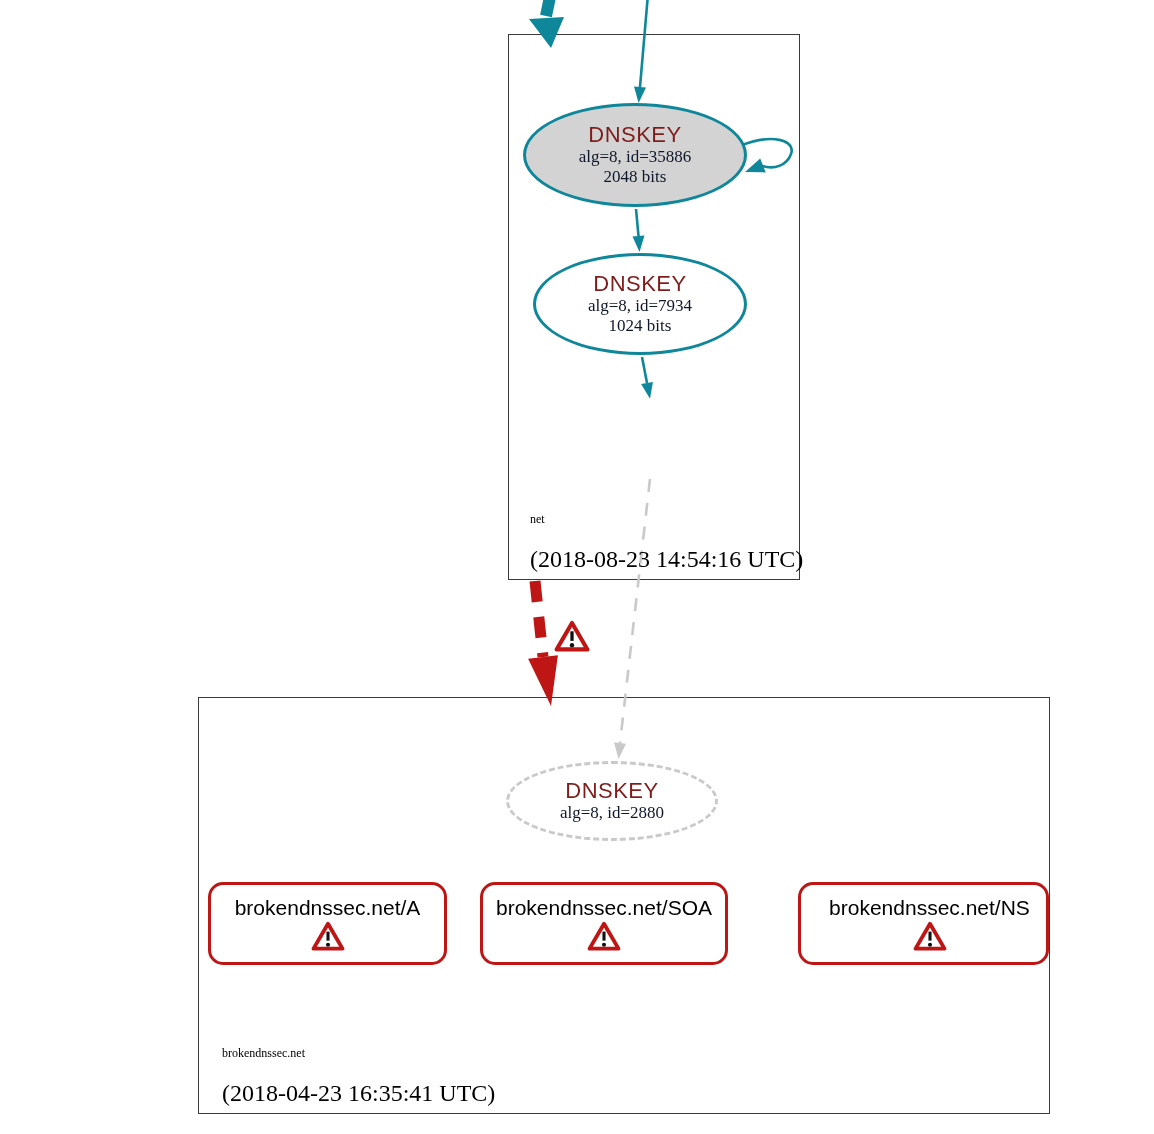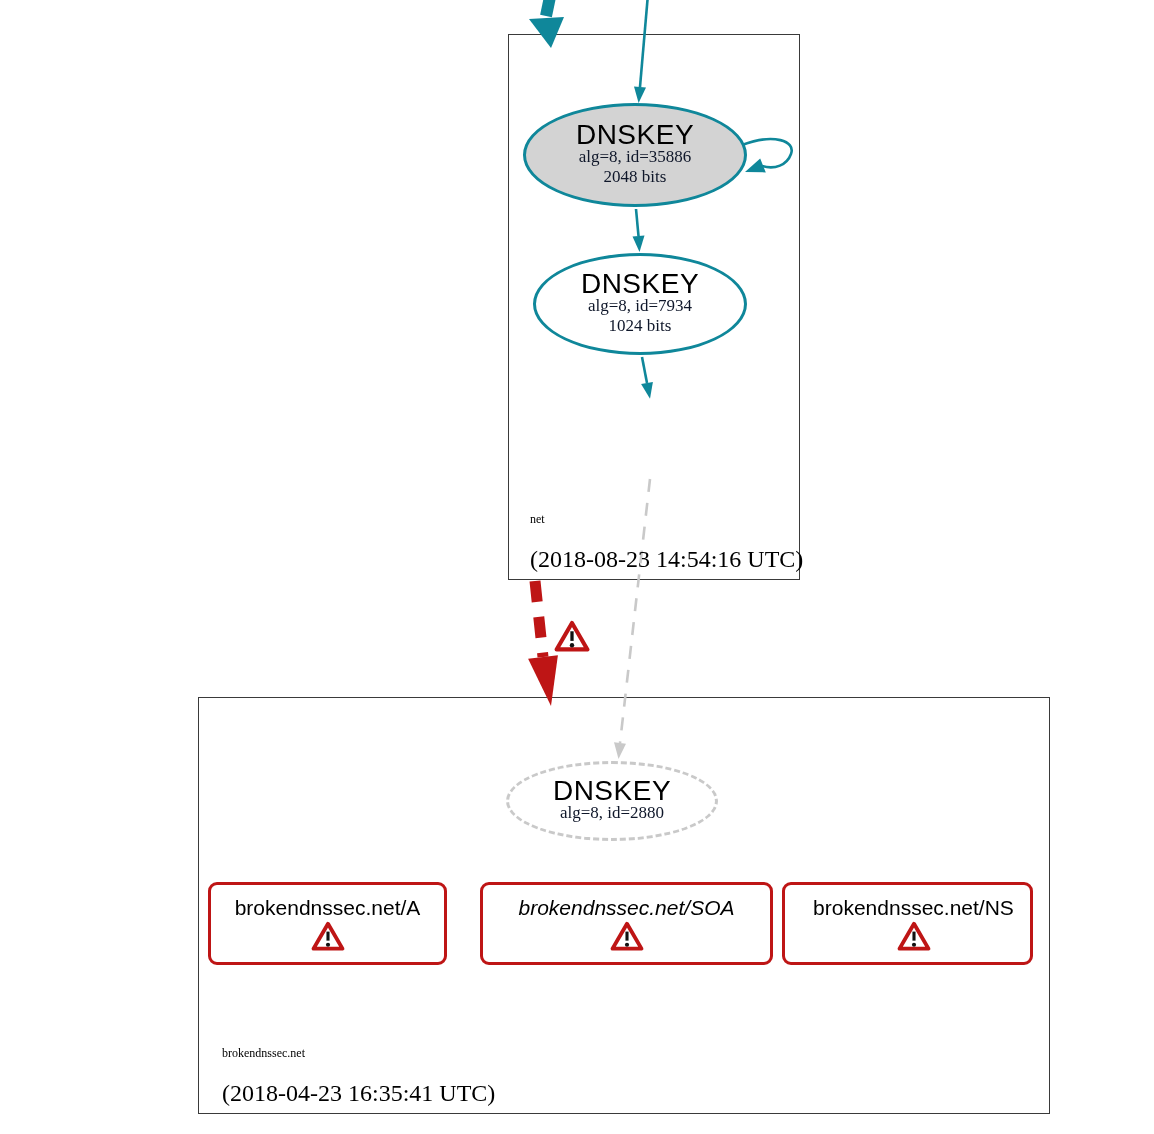--- a/index.html
+++ b/index.html
@@ -15,28 +15,28 @@
   }
   .zone-ts{
     position:absolute;font-family:"Liberation Serif",serif;font-size:24px;color:#000;z-index:4;
   }
   svg.edges{position:absolute;left:0;top:0;z-index:2;}
   .node{
     position:absolute;z-index:3;display:flex;flex-direction:column;align-items:center;justify-content:center;
     text-align:center;box-sizing:border-box;
   }
   .ellipse{border-radius:50%;}
-  .node-title{font-size:28px;line-height:24px;color:#000000;letter-spacing:0.5px;}
+  .node-title{font-size:22px;line-height:24px;color:#7f1d1d;letter-spacing:0.5px;}
   .node-detail{font-family:"Liberation Serif",serif;font-size:17px;line-height:20px;color:#0f172a;}
   .ksk{background:#d3d3d3;border:3px solid #0f879a;}
   .zsk{background:#ffffff;border:3px solid #0f879a;}
   .ds-node{background:#ffffff;border:3px solid #0f879a;}
   .broken-key{background:#ffffff;border:3px dashed #c9c9c9;}
   .rrset{
-    position:absolute;z-index:3;box-sizing:border-box;border:3px solid #be1515;border-radius:9px;
+    position:absolute;z-index:3;box-sizing:border-box;border:3px solid #be1515;border-radius:15px;
     background:#ffffff;display:flex;flex-direction:column;align-items:center;justify-content:center;
   }
   .rr-label{font-size:21px;line-height:23px;color:#000;}
   .warn{display:block;margin-top:2px;}
   .warn-float{position:absolute;z-index:4;}
 </style>
 </head>
 <body>
 
 <div id="stage">
@@ -111,30 +111,30 @@
 
   <div class="rrset" style="left:208px;top:882px;width:239px;height:83px;">
     <div class="rr-label">brokendnssec.net/A</div>
     <svg class="warn" width="36" height="31" viewBox="0 0 26 24">
       <path d="M13 2.2 L24.2 21.4 L1.8 21.4 Z" fill="#ffffff" stroke="#be1515" stroke-width="3" stroke-linejoin="round"></path>
       <line x1="13" y1="8.2" x2="13" y2="15.2" stroke="#111111" stroke-width="2.4"></line>
       <circle cx="13" cy="18.4" r="1.6" fill="#111111"></circle>
     </svg>
   </div>
 
-  <div class="rrset" style="left:480px;top:882px;width:293px;height:83px;font-style:italic;">
+  <div class="rrset" style="left:480px;top:882px;width:248px;height:83px;">
     <div class="rr-label">brokendnssec.net/SOA</div>
     <svg class="warn" width="36" height="31" viewBox="0 0 26 24">
       <path d="M13 2.2 L24.2 21.4 L1.8 21.4 Z" fill="#ffffff" stroke="#be1515" stroke-width="3" stroke-linejoin="round"></path>
       <line x1="13" y1="8.2" x2="13" y2="15.2" stroke="#111111" stroke-width="2.4"></line>
       <circle cx="13" cy="18.4" r="1.6" fill="#111111"></circle>
     </svg>
   </div>
 
-  <div class="rrset" style="left:782px;top:882px;width:251px;height:83px;padding-left:12px;">
+  <div class="rrset" style="left:798px;top:882px;width:251px;height:83px;padding-left:12px;">
     <div class="rr-label">brokendnssec.net/NS</div>
     <svg class="warn" width="36" height="31" viewBox="0 0 26 24">
       <path d="M13 2.2 L24.2 21.4 L1.8 21.4 Z" fill="#ffffff" stroke="#be1515" stroke-width="3" stroke-linejoin="round"></path>
       <line x1="13" y1="8.2" x2="13" y2="15.2" stroke="#111111" stroke-width="2.4"></line>
       <circle cx="13" cy="18.4" r="1.6" fill="#111111"></circle>
     </svg>
   </div>
 
   <div class="zone-name" style="left:222px;top:1046px;">brokendnssec.net</div>
   <div class="zone-ts" style="left:222px;top:1080px;">(2018-04-23 16:35:41 UTC)</div>

